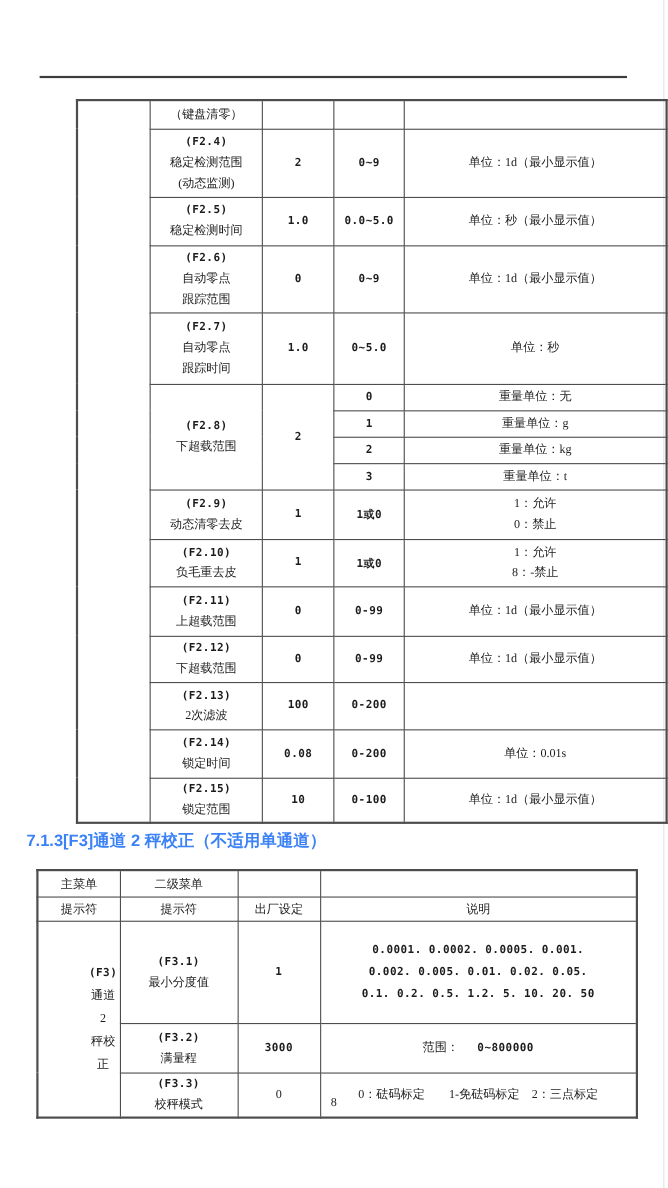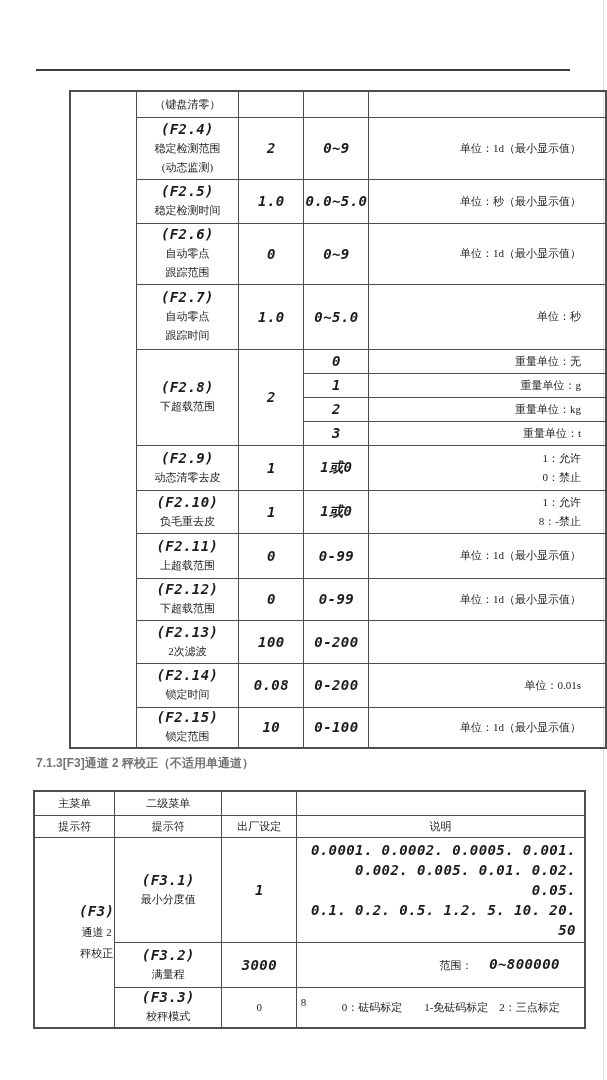--- a/index.html
+++ b/index.html
@@ -12,30 +12,30 @@
 
   table{border-collapse:collapse;table-layout:fixed;border:2px solid #4d4d4d;}
   td{
     border:1px solid #4d4d4d;text-align:center;vertical-align:middle;
     font-size:11px;padding:0;overflow:hidden;
   }
   .t1{position:absolute;left:33px;top:90px;margin-left:36px;}
   .t2{position:absolute;left:33px;top:790px;}
 
   .lcd{
-    font-family:"DejaVu Sans Mono",monospace;font-style:italic;font-weight:bold;
-    font-size:14px;letter-spacing:0.4px;
+    font-family:"DejaVu Sans Mono",monospace;font-weight:bold;
+    font-size:10px;letter-spacing:0.4px;
   }
   .prompt div{line-height:19px;}
-  .desc{text-align:right;padding:2px 24px;line-height:19px;}
-  .desc-lcd{text-align:right;padding:2px 8px;line-height:20px;}
+  .desc{text-align:center;padding:2px 24px;line-height:19px;}
+  .desc-lcd{text-align:center;padding:16px 8px;line-height:20px;}
   .mainmenu div{line-height:21px;margin-left:44px;}
   .heading{
-    position:absolute;left:36px;top:755px;
-    font-family:"Liberation Sans",sans-serif;font-weight:bold;font-size:12px;color:#737373;
+    position:absolute;left:24px;top:755px;
+    font-family:"Liberation Sans",sans-serif;font-weight:bold;font-size:15px;color:#3b82f6;
   }
   .pagenum{position:absolute;left:0;top:996px;width:100%;text-align:center;font-size:11px;}
   .gap-val{margin-left:14px;}
 </style>
 </head>
 <body>
 
 <div class="top-rule"></div>
 <div class="page-edge"></div>
 

